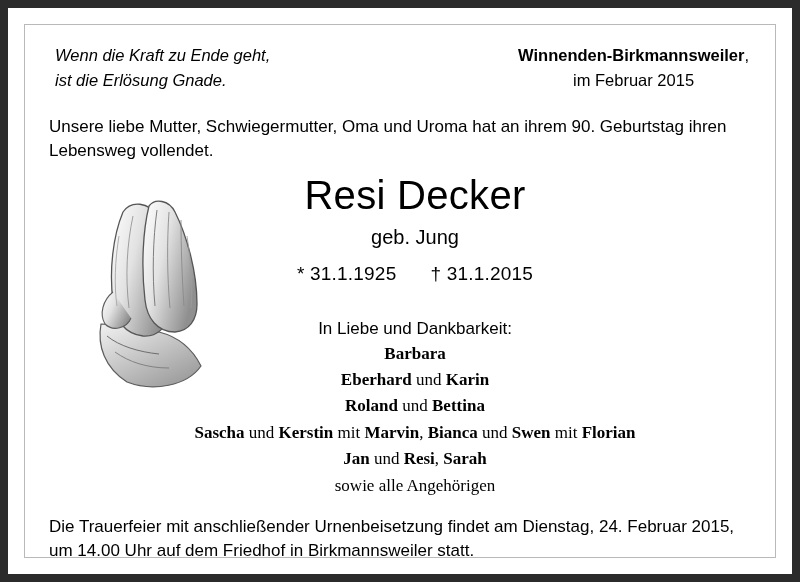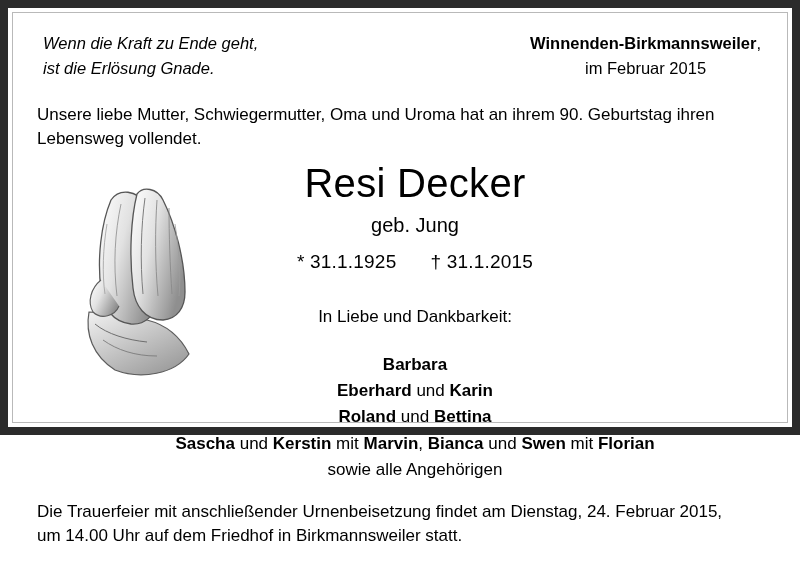--- a/index.html
+++ b/index.html
@@ -11,24 +11,24 @@
     width: 800px;
     height: 582px;
     font-family: "Liberation Sans", sans-serif;
     color: #000000;
     overflow: hidden;
   }
   .obituary {
     position: relative;
     box-sizing: border-box;
     width: 800px;
-    height: 435px;
+    height: 582px;
     background: #ffffff;
     border: 8px solid #2b2b2b;
-    padding: 4px;
+    padding: 16px;
   }
   .inner {
     box-sizing: border-box;
     width: 100%;
     height: 100%;
     border: 1px solid #b9b9b9;
     padding: 18px 22px 14px 22px;
     position: relative;
   }
 
@@ -104,23 +104,24 @@
   }
   .dates .sep {
     display: inline-block;
     width: 34px;
   }
   .in-love {
     font-size: 17px;
     margin-top: 34px;
   }
   .family {
-    margin-top: 25px;
+    margin-top: 2px;
     font-size: 17px;
     line-height: 1.55;
+    font-family: Liberation Serif, serif;
   }
   .family .b {
     font-weight: bold;
   }
   .family .last {
     font-weight: normal;
   }
 
   
   .footer {
@@ -213,20 +214,26 @@
             <span class="b">Kerstin</span>
             <span class="last">mit</span>
             <span class="b">Marvin</span><span class="last">,</span>
             <span class="b">Bianca</span>
             <span class="last">und</span>
             <span class="b">Swen</span>
             <span class="last">mit</span>
             <span class="b">Florian</span>
           </div>
           <div>
+            <span class="b">Jan</span>
+            <span class="last">und</span>
+            <span class="b">Resi</span><span class="last">,</span>
+            <span class="b">Sarah</span>
+          </div>
+          <div>
             <span class="last">sowie alle Angehörigen</span>
           </div>
         </div>
       </div>
     </div>
 
     <div class="footer">
       <div>Die Trauerfeier mit anschließender Urnenbeisetzung findet am Dienstag, 24. Februar 2015,</div>
       <div>um 14.00 Uhr auf dem Friedhof in Birkmannsweiler statt.</div>
     </div>

